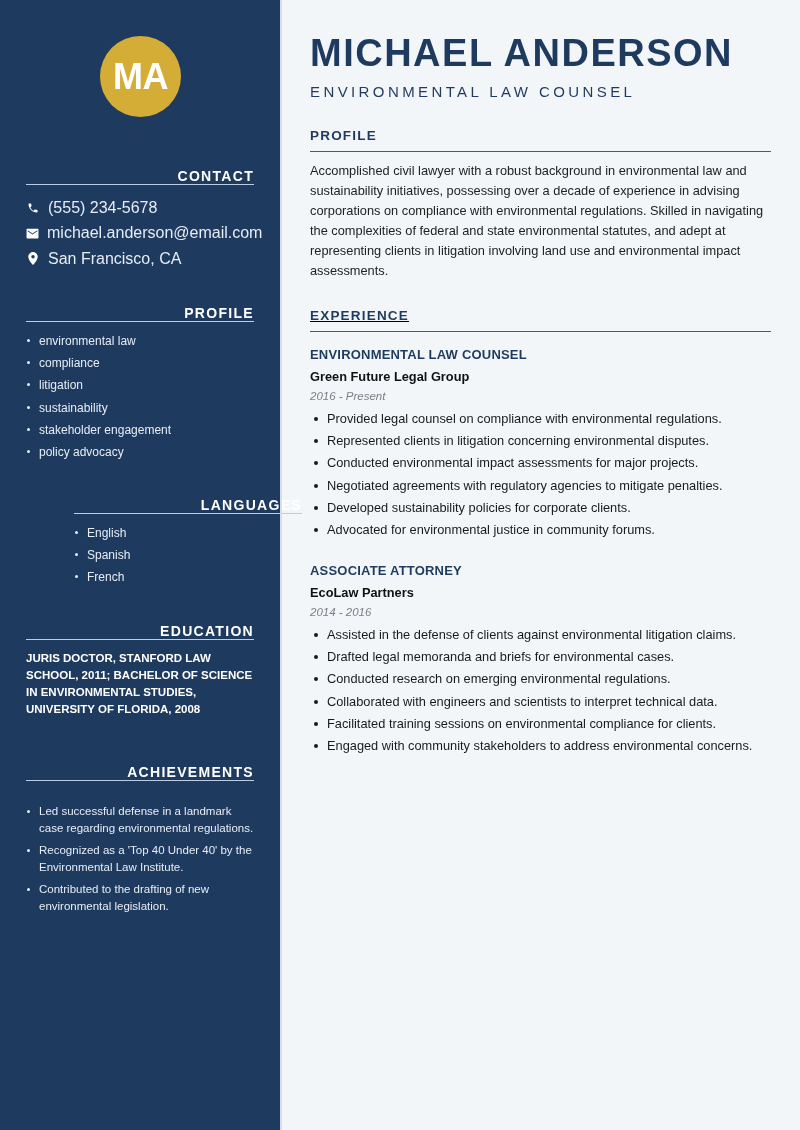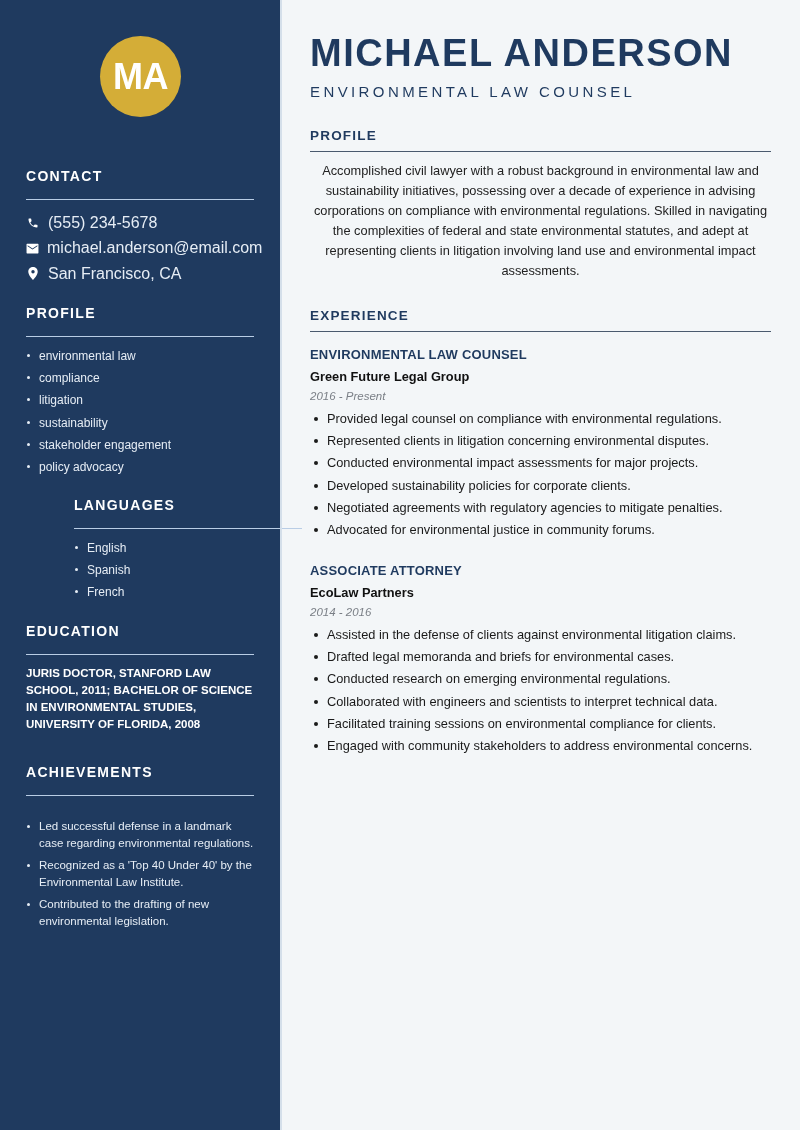--- a/index.html
+++ b/index.html
@@ -31,22 +31,23 @@
       font-weight: 700;
       font-size: 36px;
       display: flex; align-items: center; justify-content: center;
       letter-spacing: -0.5px;
     }
     .side-section { position: absolute; left: 26px; width: 228px; }
     .side-heading {
       font-size: 14px; font-weight: 700;
       letter-spacing: 1.3px;
       color: #ffffff;
-      padding-bottom: 15px;
+      padding-bottom: 0;
       border-bottom: 1.5px solid #b9cde5;
+      text-align: right;
     }
     .contact-list { list-style: none; margin-top: 10px; }
     .contact-list li {
       display: flex; align-items: center;
       height: 25.5px;
       font-size: 16px; color: #e6edf5;
     }
     .contact-list .icon {
       width: 14px; height: 14px; margin-right: 8px;
       display: inline-flex; align-items: center; justify-content: center;
@@ -103,21 +104,20 @@
       font-size: 13.5px; font-weight: 700;
       letter-spacing: 1.2px;
       color: #1f3a5f;
       padding-bottom: 8px;
       border-bottom: 1.5px solid #4a5a6e;
     }
     .profile-text {
       margin-top: 9px;
       font-size: 12.8px; line-height: 20px;
       color: #222;
-      text-align: center;
     }
     .job { position: absolute; left: 0; width: 461px; }
     .job-title {
       font-size: 13px; font-weight: 700;
       color: #1f3a5f;
       letter-spacing: 0.2px;
     }
     .job-company {
       margin-top: 7px;
       font-size: 12.8px; font-weight: 700;
@@ -218,34 +218,34 @@
 
 <main class="main">
   <h1 class="name">MICHAEL ANDERSON</h1>
   <div class="title">ENVIRONMENTAL LAW COUNSEL</div>
 
   <section class="main-section" style="top:128px;">
     <h2 class="main-heading">PROFILE</h2>
     <p class="profile-text">Accomplished civil lawyer with a robust background in environmental law and sustainability initiatives, possessing over a decade of experience in advising corporations on compliance with environmental regulations. Skilled in navigating the complexities of federal and state environmental statutes, and adept at representing clients in litigation involving land use and environmental impact assessments.</p>
   </section>
 
-  <section class="main-section" style="top:308px;">
+  <section class="main-section" style="top:308px;text-decoration:underline;">
     <h2 class="main-heading">EXPERIENCE</h2>
   </section>
 
   <div class="job" style="top:347px;">
     <div class="job-title">ENVIRONMENTAL LAW COUNSEL</div>
     <div class="job-company">Green Future Legal Group</div>
     <div class="job-dates">2016 - Present</div>
     <ul class="job-bullets">
       <li>Provided legal counsel on compliance with environmental regulations.</li>
       <li>Represented clients in litigation concerning environmental disputes.</li>
       <li>Conducted environmental impact assessments for major projects.</li>
+      <li>Negotiated agreements with regulatory agencies to mitigate penalties.</li>
       <li>Developed sustainability policies for corporate clients.</li>
-      <li>Negotiated agreements with regulatory agencies to mitigate penalties.</li>
       <li>Advocated for environmental justice in community forums.</li>
     </ul>
   </div>
 
   <div class="job" style="top:563px;">
     <div class="job-title">ASSOCIATE ATTORNEY</div>
     <div class="job-company">EcoLaw Partners</div>
     <div class="job-dates">2014 - 2016</div>
     <ul class="job-bullets">
       <li>Assisted in the defense of clients against environmental litigation claims.</li>

